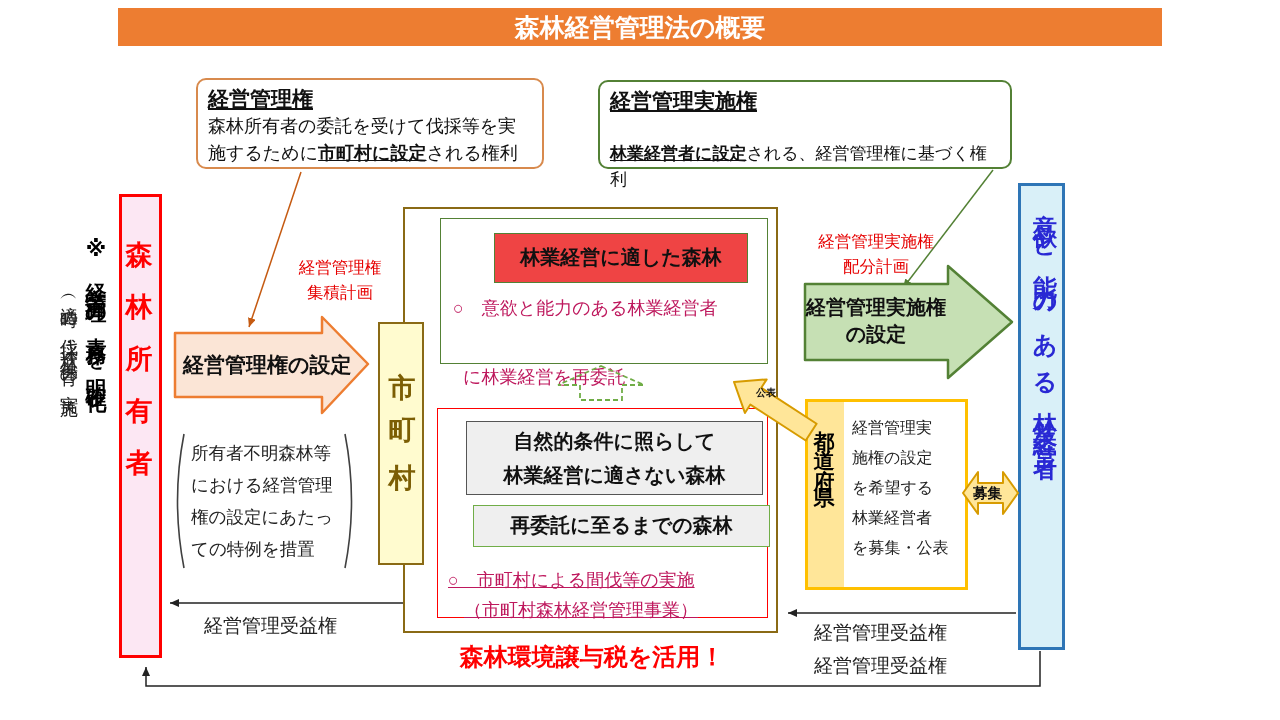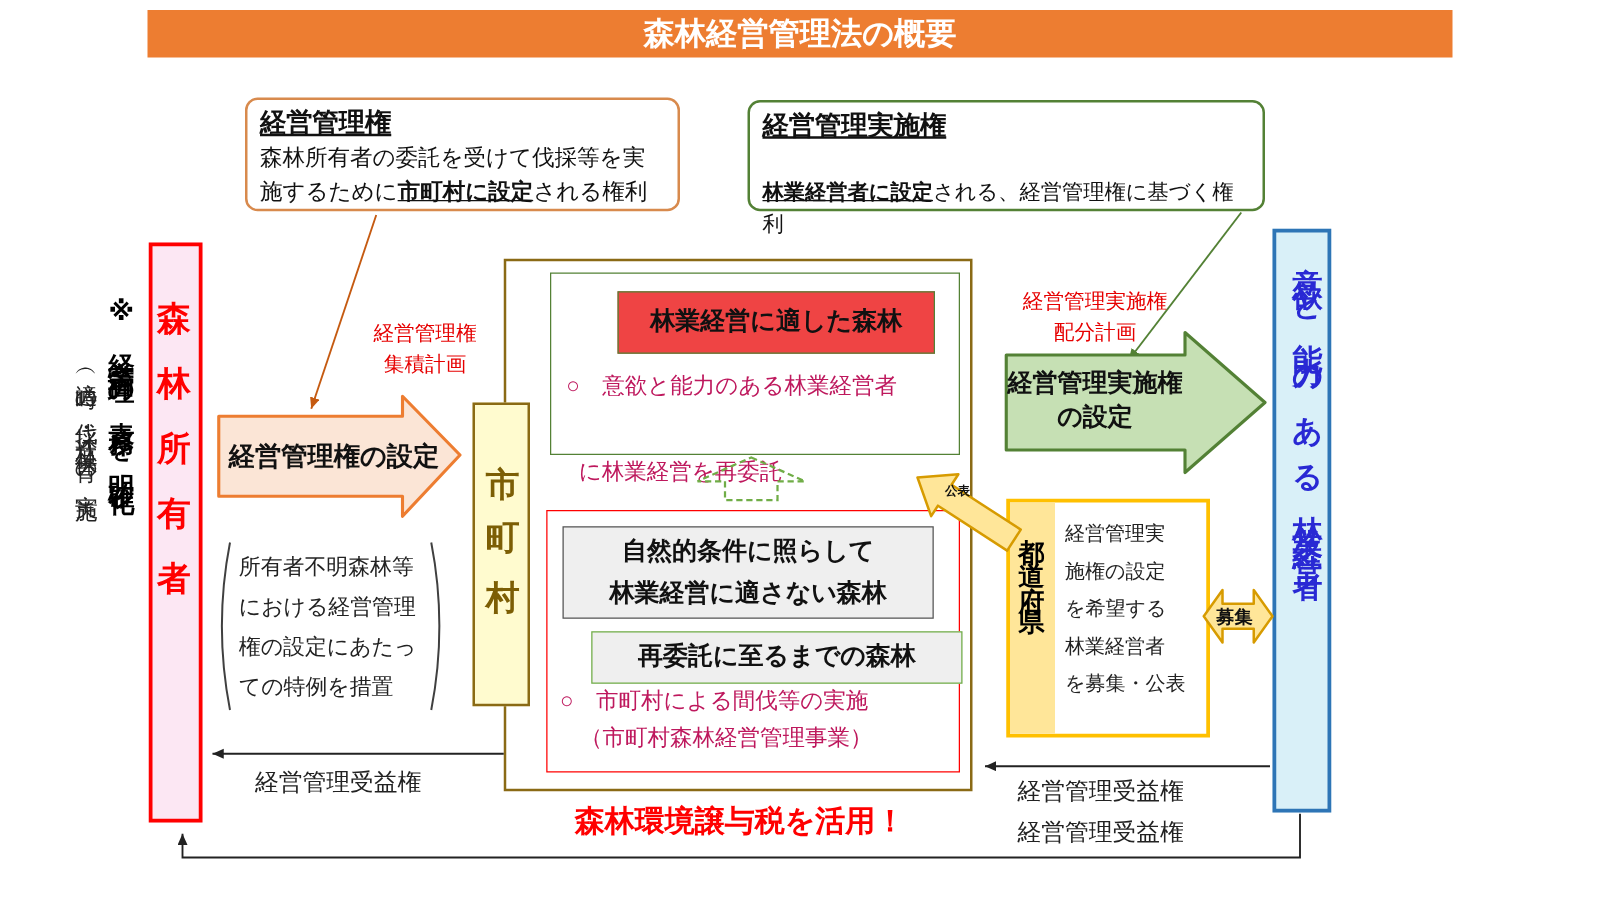--- a/index.html
+++ b/index.html
@@ -49,25 +49,25 @@
   
   .suited{left:440px;top:218px;width:328px;height:146px;border:1.5px solid #538135;background:#fff;}
   .suitedtitle{left:37px;top:14px;width:254px;height:50px;background:#ef4444;border:1.5px solid #538135;
     font-size:20px;font-weight:bold;text-align:center;line-height:47px;margin-left:16px;}
   .bullets{font-size:18px;line-height:31px;color:#be185d;}
   .suited .bullets{left:12px;top:74px;width:310px;}
   .b-indent1{padding-left:10px;margin-top:38px;}
 
   
   .unsuited{left:437px;top:408px;width:331px;height:210px;border:1.5px solid #FF0000;background:#fff;}
-  .graybox{left:12px;top:12px;width:297px;height:74px;background:#EFEFEF;border:1px solid #555;
+  .graybox{left:28px;top:12px;width:297px;height:74px;background:#EFEFEF;border:1px solid #555;
     font-size:20px;font-weight:bold;text-align:center;line-height:34px;padding-top:2px;}
   .greengraybox{left:16px;top:96px;width:297px;height:42px;background:#EFEFEF;border:1.5px solid #70AD47;
     font-size:20px;font-weight:bold;text-align:center;line-height:39px;margin-left:19px;}
-  .unsuited .bullets{left:10px;top:136px;width:318px;line-height:30px;}
+  .unsuited .bullets{left:10px;top:156px;width:318px;line-height:30px;text-decoration:underline;}
   .b-indent2{padding-left:16px;}
 
   
   .prefbox{left:805px;top:399px;width:163px;height:191px;border:3px solid #FFC000;background:#fff;}
   .prefstrip{position:absolute;left:0;top:0;bottom:0;width:36px;background:#FFE699;}
   .preflbl{position:absolute;left:2px;top:0;height:100%;writing-mode:vertical-rl;text-orientation:upright;
     font-size:21px;font-weight:bold;letter-spacing:19px;padding-top:12px;box-sizing:border-box;color:#000;}
   .prefbody{position:absolute;left:44px;top:11px;font-size:16px;line-height:30px;color:#222;}
 
   

